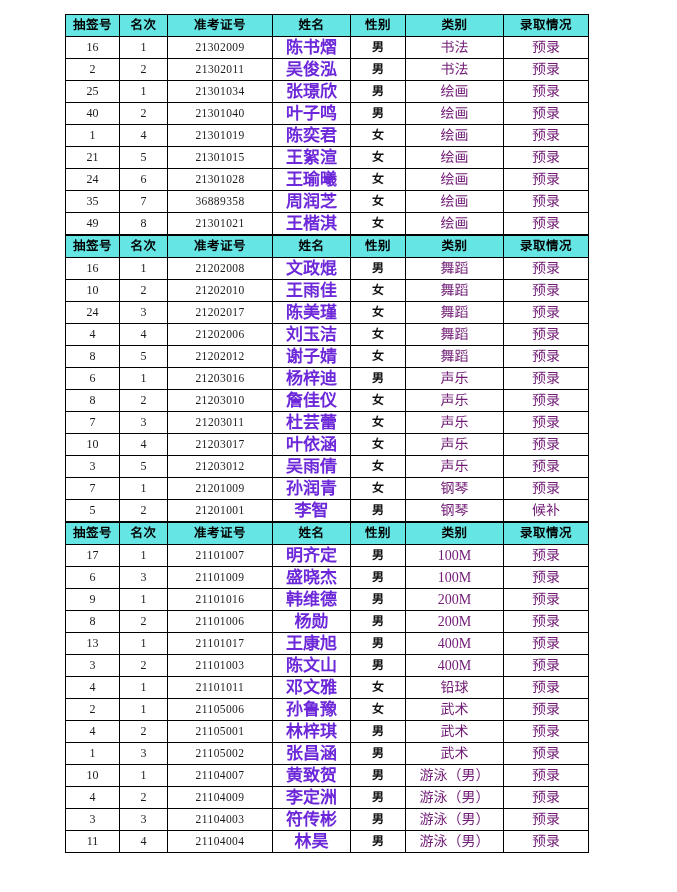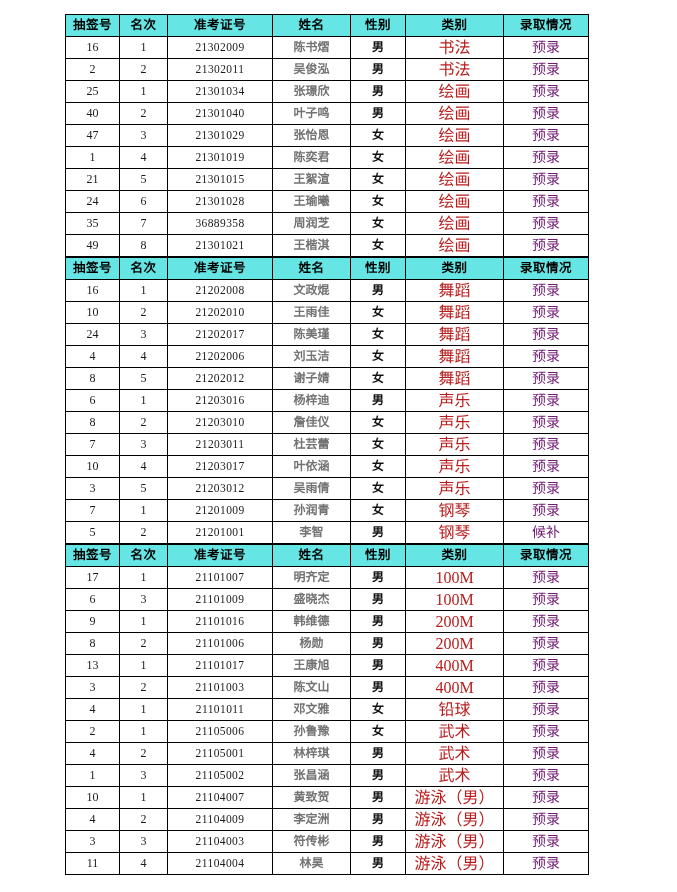--- a/index.html
+++ b/index.html
@@ -77,35 +77,35 @@
     color: #1a1a1a;
   }
   td.cell-examno {
     font-size: 11.5px;
     font-family: "Liberation Serif", "DejaVu Serif", serif;
     color: #1a1a1a;
     letter-spacing: 0.4px;
     margin-top: 20px;
   }
   td.cell-name {
-    font-size: 12px;
+    font-size: 17px;
     font-weight: bold;
     font-family: "Liberation Sans", "DejaVu Sans", sans-serif;
-    color: #737373;
+    color: #6d28d9;
   }
   td.cell-gender {
     font-size: 12px;
     font-weight: bold;
     font-family: "Liberation Sans", "DejaVu Sans", sans-serif;
     color: #111111;
   }
   td.cell-category {
-    font-size: 16px;
+    font-size: 14px;
     font-family: "Liberation Serif", "DejaVu Serif", serif;
-    color: #b91c1c;
+    color: #701a75;
   }
   td.cell-result {
     font-size: 14px;
     font-family: "Liberation Serif", "DejaVu Serif", serif;
     color: #701a75;
   }
 </style>
 </head>
 <body>
 
@@ -163,29 +163,20 @@
           <tr>
             <td class="cell-draw">40</td>
             <td class="cell-rank">2</td>
             <td class="cell-examno">21301040</td>
             <td class="cell-name">叶子鸣</td>
             <td class="cell-gender">男</td>
             <td class="cell-category">绘画</td>
             <td class="cell-result">预录</td>
           </tr>
           <tr>
-            <td class="cell-draw">47</td>
-            <td class="cell-rank">3</td>
-            <td class="cell-examno">21301029</td>
-            <td class="cell-name">张怡恩</td>
-            <td class="cell-gender">女</td>
-            <td class="cell-category">绘画</td>
-            <td class="cell-result">预录</td>
-          </tr>
-          <tr>
             <td class="cell-draw">1</td>
             <td class="cell-rank">4</td>
             <td class="cell-examno">21301019</td>
             <td class="cell-name">陈奕君</td>
             <td class="cell-gender">女</td>
             <td class="cell-category">绘画</td>
             <td class="cell-result">预录</td>
           </tr>
           <tr>
             <td class="cell-draw">21</td>

